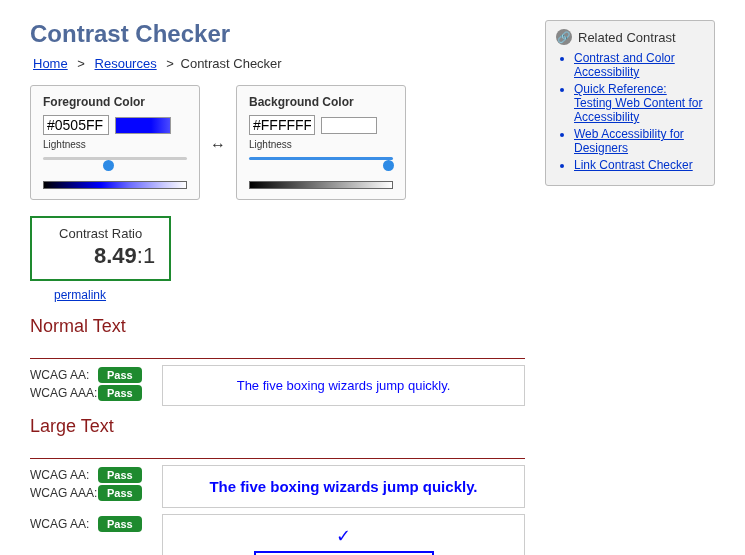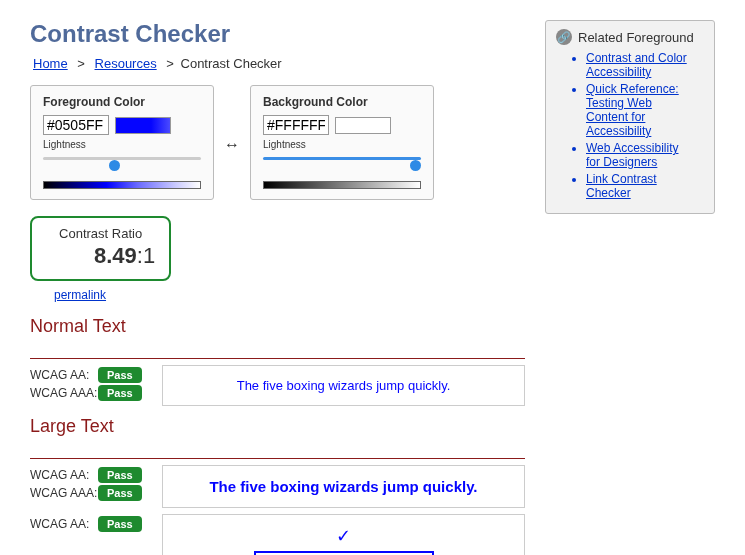--- a/index.html
+++ b/index.html
@@ -23,21 +23,21 @@
     font-weight: 600;
   }
   .breadcrumb { font-size: 13px; margin-bottom: 14px; color: #333; }
   .breadcrumb a { color: #0033cc; text-decoration: underline; margin: 0 3px; }
   .breadcrumb span.sep { margin: 0 3px; }
   .color-row { display: flex; align-items: center; gap: 10px; margin-bottom: 10px; }
   .color-card {
     border: 1px solid #bbb;
     border-radius: 3px;
     padding: 8px 12px 10px;
-    width: 184px;
+    width: 170px;
     background: #fafafa;
   }
   .color-card label.title { font-size: 12px; font-weight: bold; color: #333; }
   .hex-row { display: flex; align-items: center; gap: 6px; margin: 6px 0 4px; }
   .hex-input {
     width: 66px;
     font-size: 14px;
     padding: 1px 3px;
     border: 1px solid #999;
     font-family: Arial, sans-serif;
@@ -56,21 +56,21 @@
     border: 1px solid #666;
     background: linear-gradient(to right, #000, #0000ff 40%, #6a6aff 60%, #ccccff 85%, #fff);
   }
   .hue-bar.gray {
     background: linear-gradient(to right, #000, #999 60%, #fff);
   }
   .swap-arrow { font-size: 16px; color: #333; }
   .ratio-box {
     display: inline-block;
     border: 2px solid #1e8a2f;
-    border-radius: 8px;
+    border-radius: 0;
     padding: 8px 14px 10px;
     margin-top: 6px;
     text-align: center;
     min-width: 110px;
   }
   .ratio-title { font-size: 13px; color: #333; }
   .ratio-val { font-size: 22px; margin-top: 2px; }
   .ratio-val b { font-weight: 900; margin-left: 48px; }
   .permalink-row { margin: 6px 0 14px 24px; }
   .permalink-row a { color: #0033cc; text-decoration: underline; font-size: 12px; }
@@ -126,21 +126,21 @@
     padding: 8px 10px 10px;
     font-size: 12px;
   }
   .related .hdr { display: flex; align-items: center; gap: 6px; font-size: 13px; color: #333; margin-bottom: 6px; }
   .related .link-icon {
     width: 16px; height: 16px; border-radius: 50%;
     background: #888; display: inline-flex; align-items: center; justify-content: center;
     color: #fff; font-size: 11px;
   }
   .related ul { margin: 0; padding-left: 18px; }
-  .related li { margin: 3px 12px; color: #0033cc; }
+  .related li { margin: 3px 0; color: #0033cc; }
   .related a { color: #0033cc; text-decoration: underline; }
 </style>
 </head>
 <body>
 
 <div class="layout">
   <div class="main">
     <h1>Contrast Checker</h1>
 
     <div class="breadcrumb">
@@ -236,21 +236,21 @@
         <span class="check-icon">✓</span><br>
         <input class="demo-input" value="Text Input" style="">
       </div>
     </div>
   </div>
 
   <div class="sidebar">
     <div class="related">
       <div class="hdr">
         <span class="link-icon">🔗</span>
-        <span>Related Foreground</span>
+        <span>Related Contrast</span>
       </div>
       <ul>
         <li><a href="#">Contrast and Color Accessibility</a></li>
         <li><a href="#">Quick Reference: Testing Web Content for Accessibility</a></li>
         <li><a href="#">Web Accessibility for Designers</a></li>
         <li><a href="#">Link Contrast Checker</a></li>
       </ul>
     </div>
   </div>
 </div>

